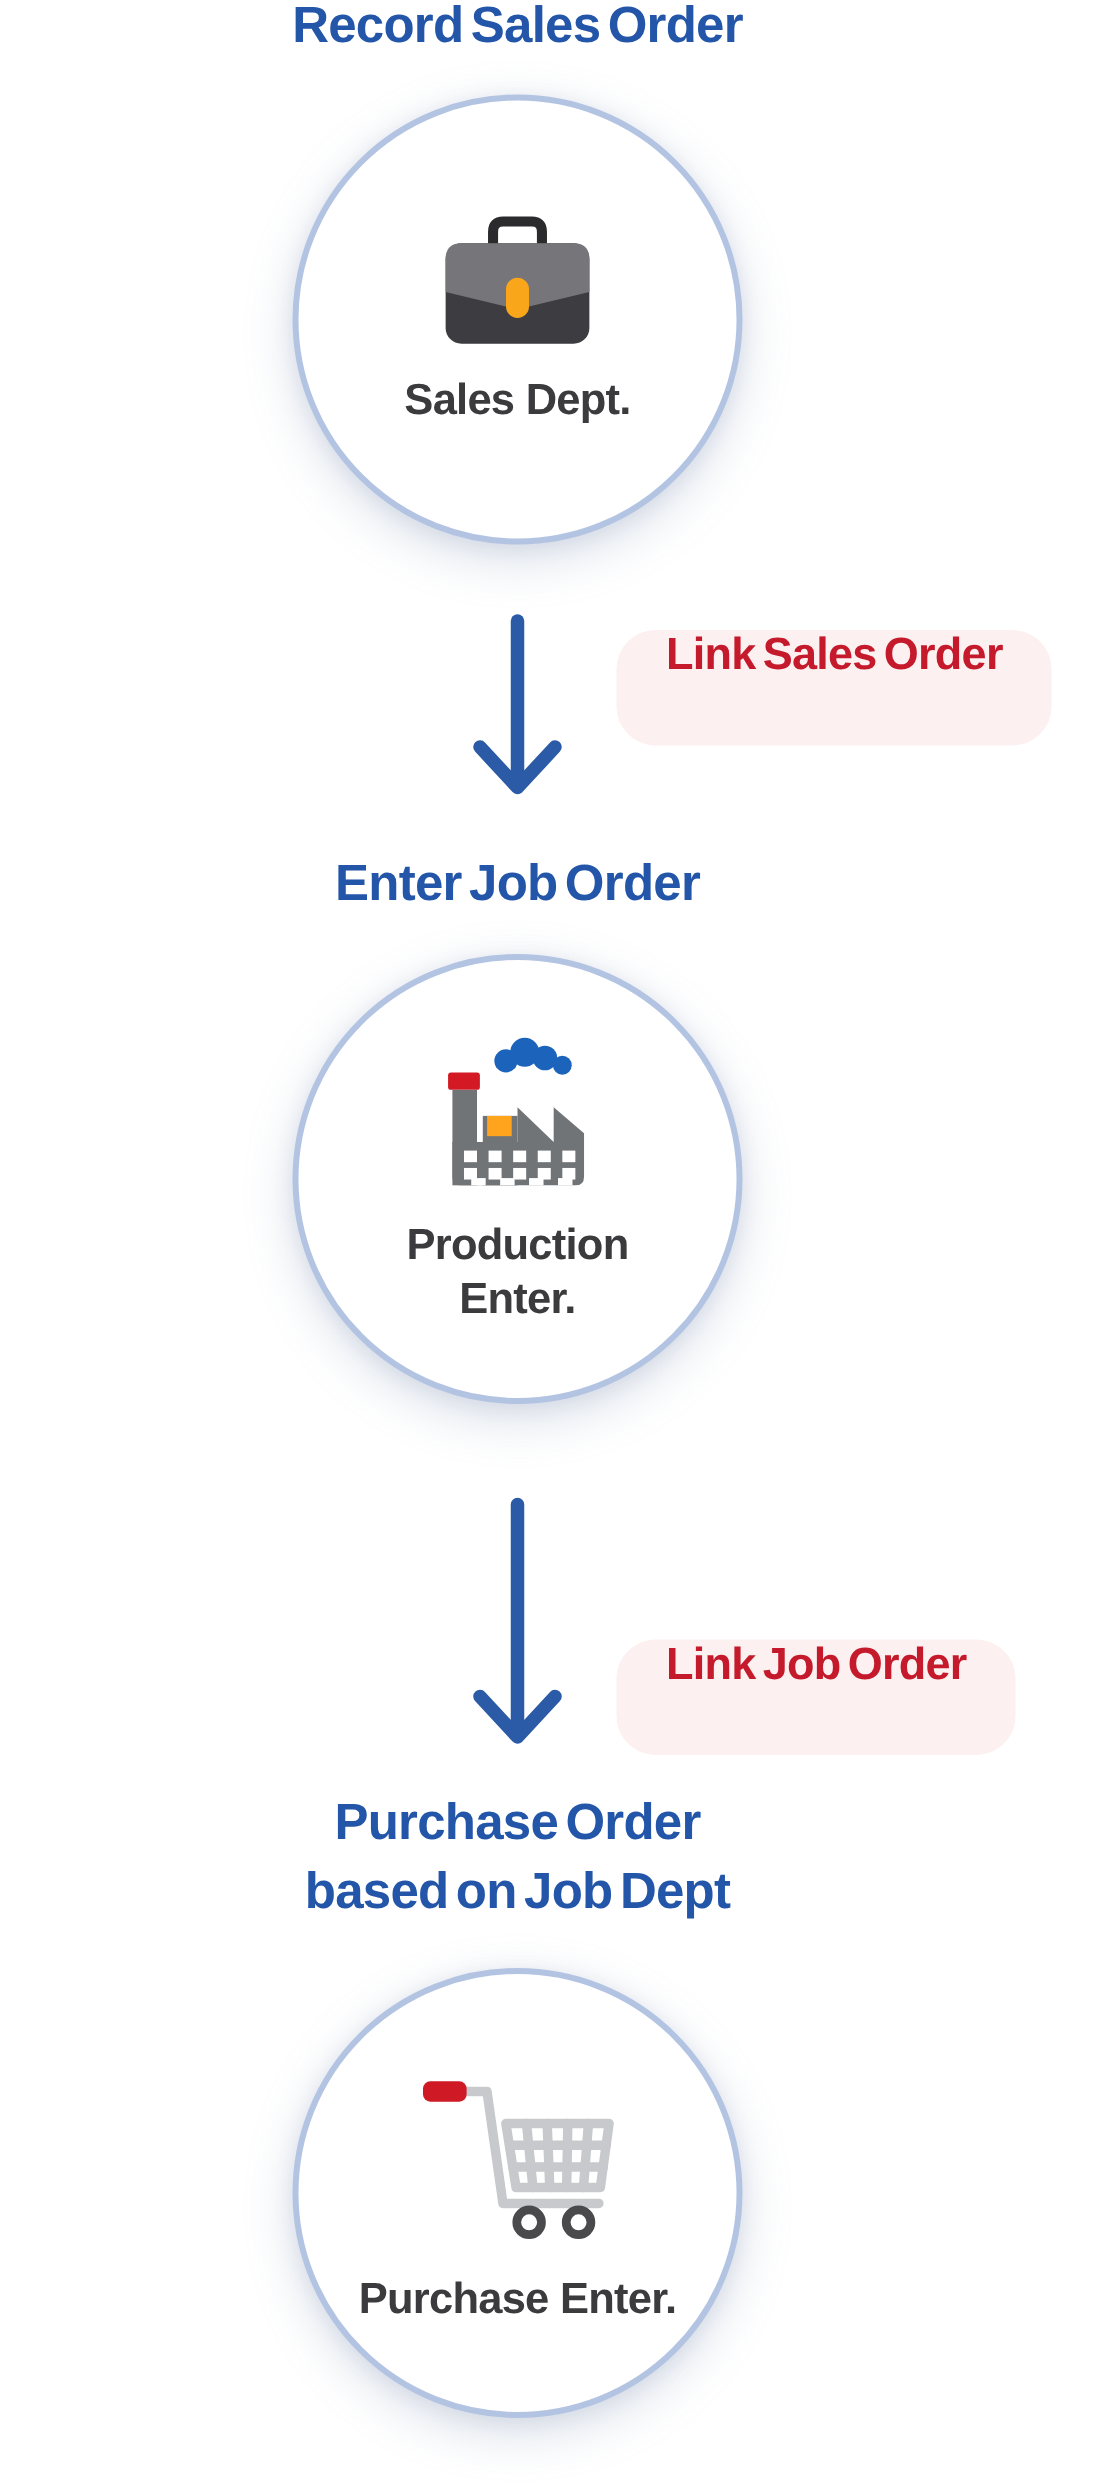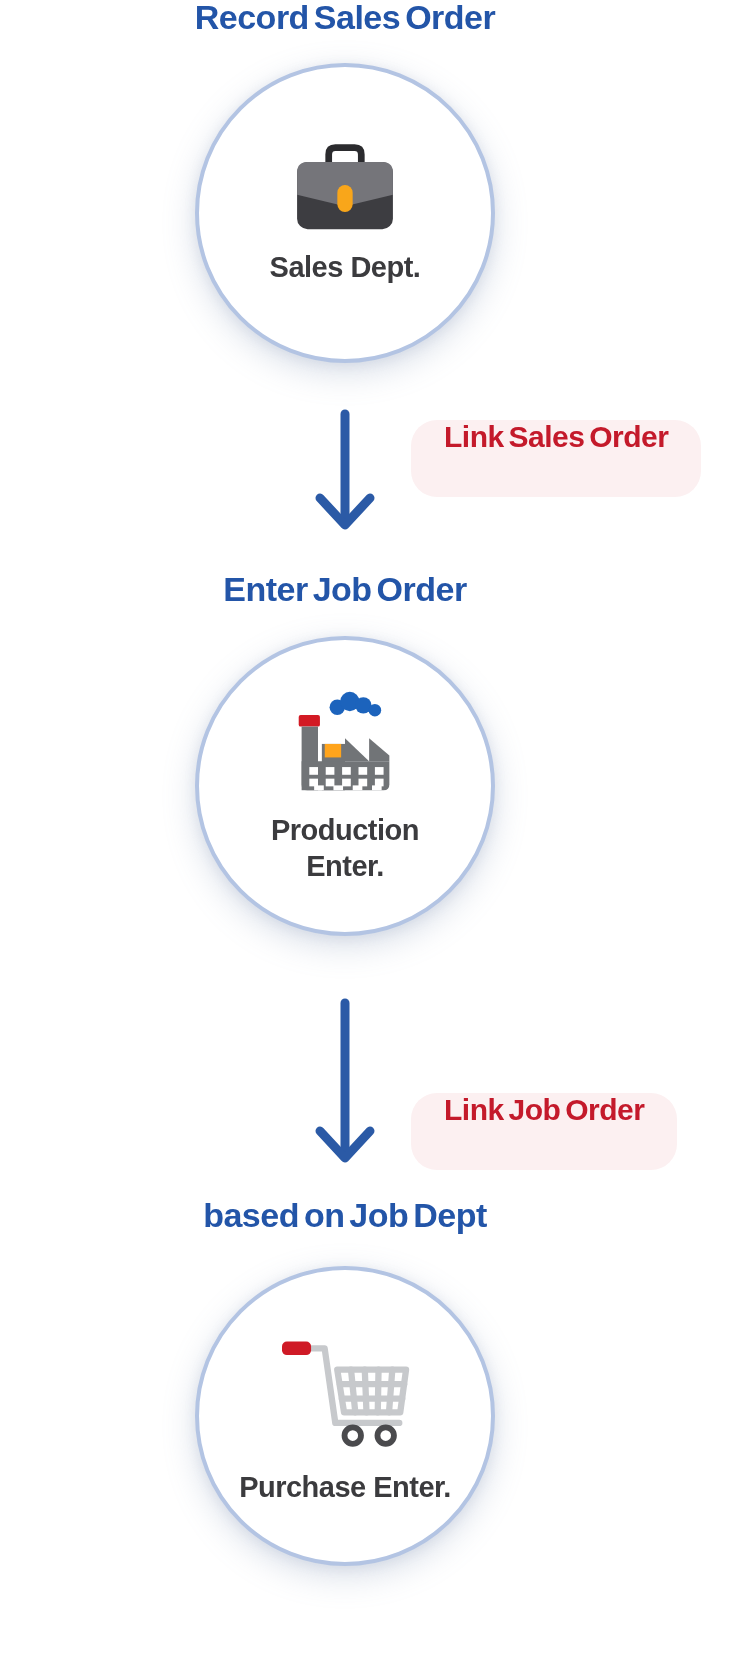--- a/index.html
+++ b/index.html
@@ -127,20 +127,21 @@
           <path d="M33 5 V158"></path>
           <path d="M8 133 L33 160 L58 133"></path>
         </g>
       </svg>
       <div class="badge">
         <span>Link Job Order</span>
       </div>
     </div>
 
     <div class="step-title t3">
+      <span class="line">Purchase Order</span>
       <span class="line">based on Job Dept</span>
     </div>
 
     <div class="circle circ3">
       <span class="icon">
         <svg width="136" height="126" viewBox="0 0 140 130" xmlns="http://www.w3.org/2000/svg">
           <g fill="none" stroke="#c7c9cc" stroke-width="6.5" stroke-linecap="round" stroke-linejoin="round">
             <path d="M34 22 H49 L60 99 H126"></path>
             <path d="M62 44 H133 L127 88 H69 Z"></path>
             <path d="M64.8 59 H131"></path>

